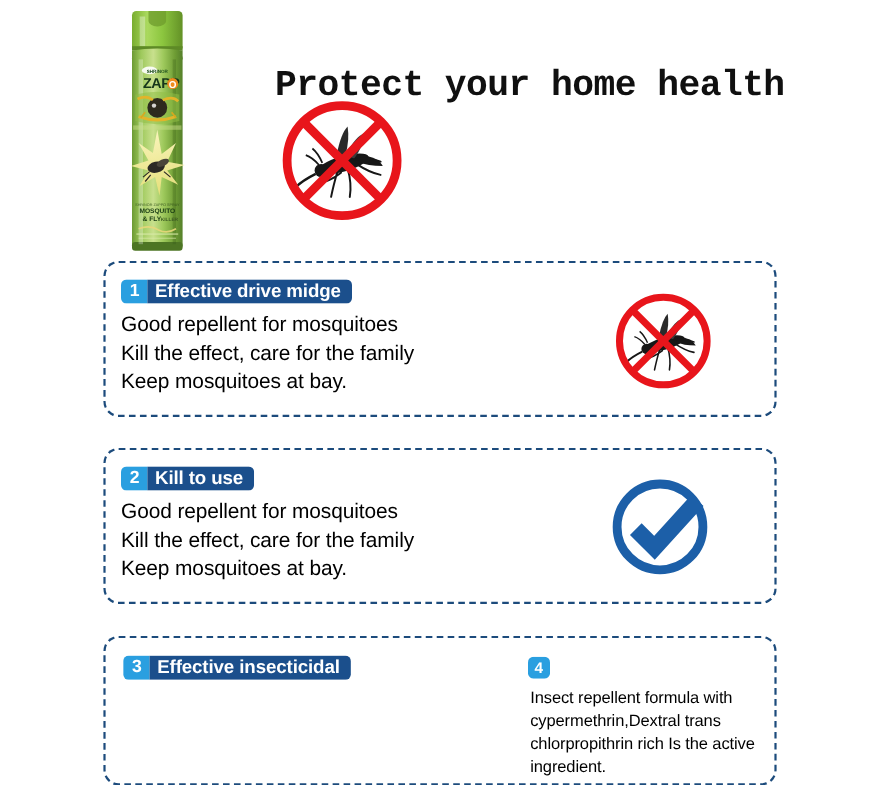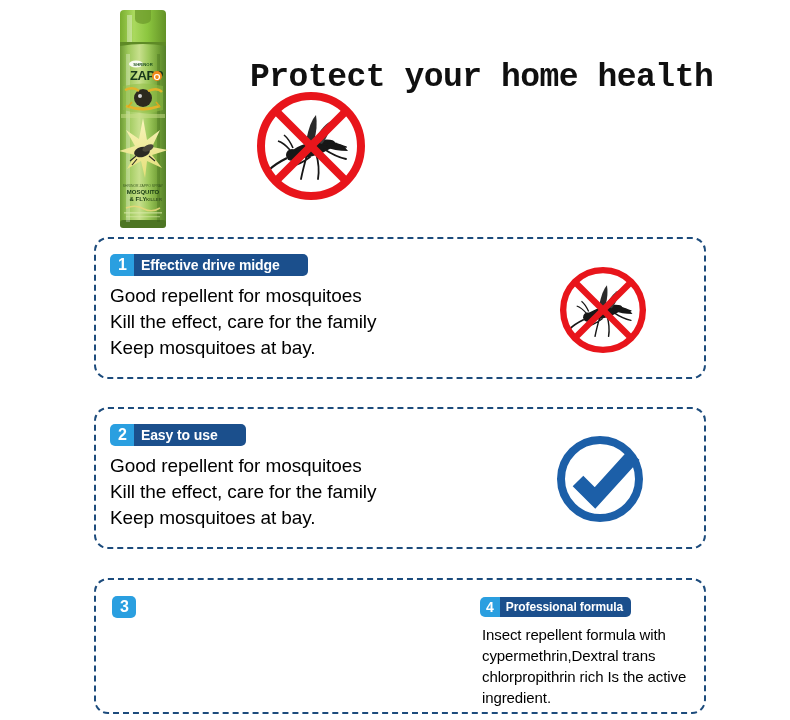--- a/index.html
+++ b/index.html
@@ -76,24 +76,24 @@
     color: #ffffff;
     font-size: 16px;
     font-weight: bold;
     line-height: 22px;
     padding: 0 7px 0 8px;
     letter-spacing: 0;
   }
   .badge .badge-label {
     background: #1b4f8c;
     color: #ffffff;
-    font-size: 14px;
+    font-size: 17px;
     font-weight: bold;
     line-height: 22px;
-    padding: 0 28px 0 7px;
+    padding: 0 10px 0 7px;
     white-space: nowrap;
     letter-spacing: -0.1px;
   }
   .badge.small { height: 20px; }
   .badge.small .badge-num   { font-size: 14px; line-height: 20px; padding: 0 6px; }
   .badge.small .badge-label { font-size: 12px; line-height: 20px; padding: 0 8px 0 6px; }
 
   
   .body-text {
     color: #000000;
@@ -263,45 +263,45 @@
         <line x1="93" y1="25" x2="25" y2="93" stroke="#e8151b" stroke-width="8"></line>
       </g>
     </svg>
   </div>
 </div>
 
 <div class="panel" id="panel-2">
   <div class="panel-text-col" id="p2-badge">
     <span class="badge">
       <span class="badge-num">2</span>
-      <span class="badge-label">Easy to use</span>
+      <span class="badge-label">Kill to use</span>
     </span>
   </div>
   <div class="panel-text-col body-text" id="p2-text">Good repellent for mosquitoes
 Kill the effect, care for the family
 Keep mosquitoes at bay.</div>
 
   <div class="panel-icon">
     <svg width="100" height="100" viewBox="0 0 100 100">
       <circle cx="48" cy="50" r="39" fill="none" stroke="#1c5fa8" stroke-width="8"></circle>
       <path d="M26 52 L43 69 L82 26" fill="none" stroke="#1c5fa8" stroke-width="15" stroke-linecap="butt" stroke-linejoin="miter"></path>
     </svg>
   </div>
 </div>
 
 <div class="panel" id="panel-3">
   <div class="panel-text-col" id="p3-badge">
     <span class="badge">
       <span class="badge-num">3</span>
+      <span class="badge-label">Effective insecticidal</span>
     </span>
   </div>
 
   <div class="panel-text-col" id="p4-badge">
     <span class="badge small">
       <span class="badge-num">4</span>
-      <span class="badge-label">Professional formula</span>
     </span>
   </div>
   <div class="panel-text-col body-text small" id="p4-text">Insect repellent formula with
 cypermethrin,Dextral trans
 chlorpropithrin rich Is the active
 ingredient.</div>
 </div>
 
 </body></html>

